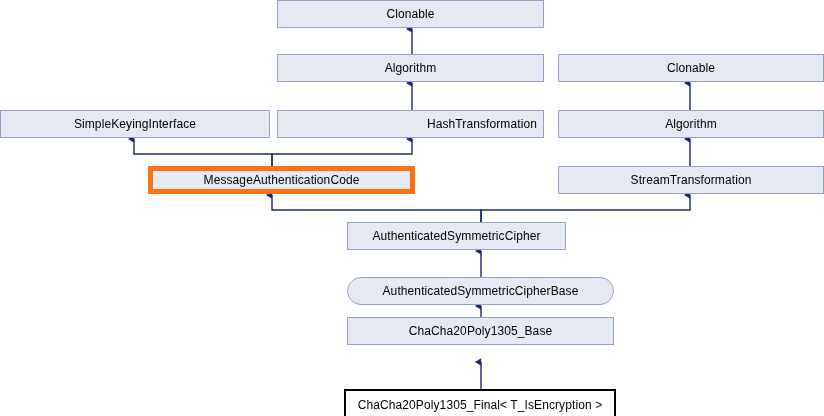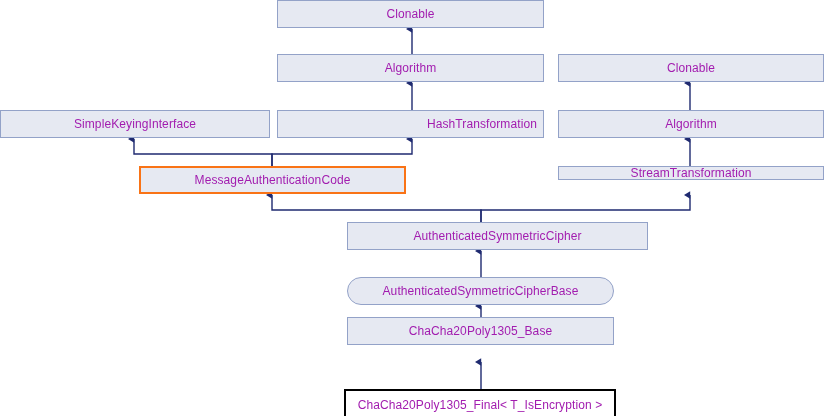--- a/index.html
+++ b/index.html
@@ -27,28 +27,29 @@
   }
   .node {
     position: absolute;
     box-sizing: border-box;
     background: #e6e9f2;
     border: 1px solid #93a2c8;
     display: flex;
     align-items: center;
     justify-content: center;
     font-size: 12px;
-    color: #a21caf;
+    color: #000000;
     white-space: nowrap;
     letter-spacing: 0.1px;
     z-index: 2;
   }
   .node.bold {
-    border: 2px solid #f97316;
+    border: 5px solid #f97316;
     background: #e6e9f2;
+    margin-left: 9px;
   }
   .node.current {
     background: #ffffff;
     border: 2px solid #000000;
   }
   .node .label {
     display: block;
     line-height: 1;
     padding: 0 6px;
   }
@@ -92,24 +93,24 @@
       </div>
       <div class="node" style="left: 277px; top: 110px; width: 267px; height: 28px; justify-content: flex-end;">
         <span class="label">HashTransformation</span>
       </div>
       <div class="node" style="left: 558px; top: 110px; width: 266px; height: 28px;">
         <span class="label">Algorithm</span>
       </div>
       <div class="node bold" style="left: 139px; top: 166px; width: 267px; height: 28px;">
         <span class="label">MessageAuthenticationCode</span>
       </div>
-      <div class="node" style="left: 558px; top: 166px; width: 266px; height: 14px;">
+      <div class="node" style="left: 558px; top: 166px; width: 266px; height: 28px;">
         <span class="label">StreamTransformation</span>
       </div>
-      <div class="node" style="left: 347px; top: 222px; width: 301px; height: 28px;">
+      <div class="node" style="left: 347px; top: 222px; width: 219px; height: 28px;">
         <span class="label">AuthenticatedSymmetricCipher</span>
       </div>
       <div class="node" style="left: 347px; top: 277px; width: 267px; height: 28px; border-radius: 14px;">
         <span class="label">AuthenticatedSymmetricCipherBase</span>
       </div>
       <div class="node" style="left: 347px; top: 317px; width: 267px; height: 28px;">
         <span class="label">ChaCha20Poly1305_Base</span>
       </div>
       <div class="node current" style="left: 344px; top: 389px; width: 272px; height: 32px;">
         <span class="label">ChaCha20Poly1305_Final&lt; T_IsEncryption &gt;</span>

